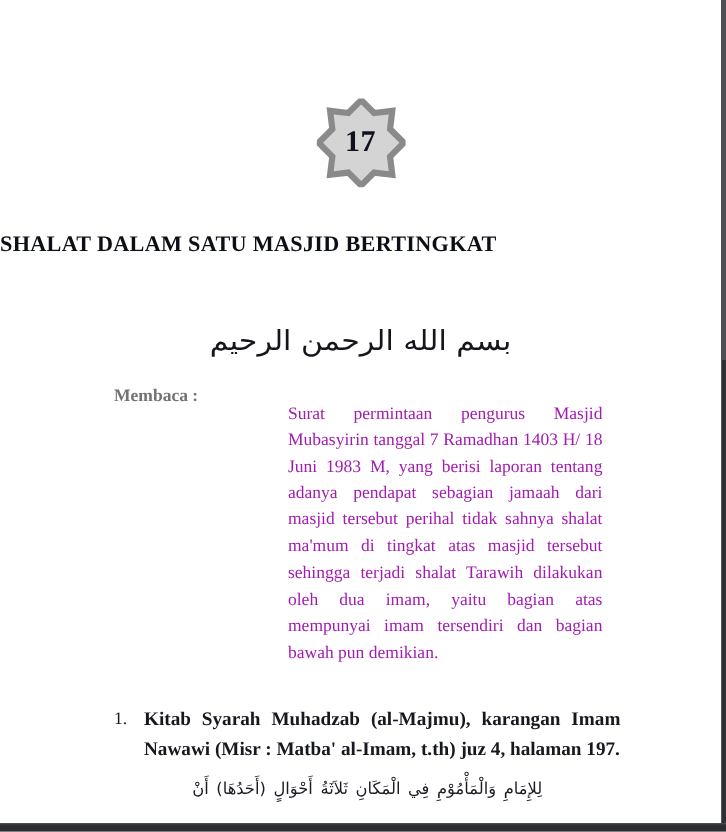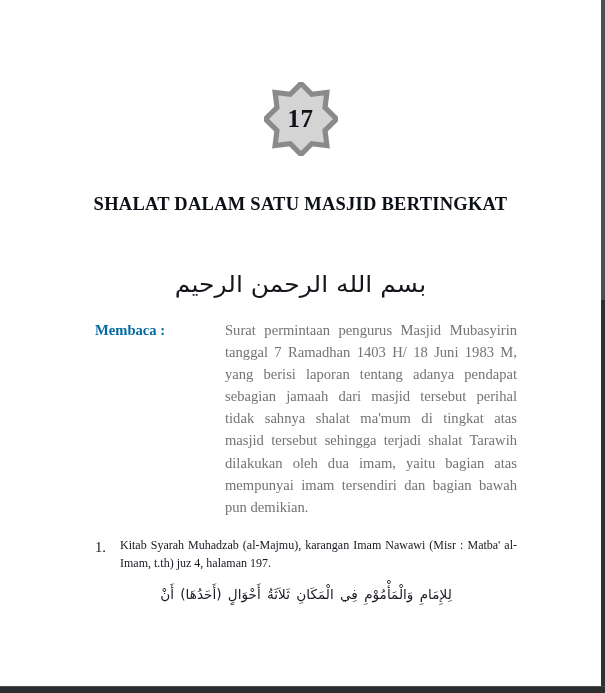--- a/index.html
+++ b/index.html
@@ -60,21 +60,21 @@
     color: #10131c;
     letter-spacing: 0.5px;
     padding-bottom: 1px;
     box-sizing: border-box;
   }
 
   
   .chapter-title {
     margin: 0;
     padding-top: 22px;
-    text-align: center;
+    text-align: left;
     font-family: "Liberation Serif", "DejaVu Serif", serif;
     font-size: 18.5px;
     font-weight: 700;
     letter-spacing: 0.25px;
     color: #0d0f17;
     white-space: nowrap;
   }
 
   
   .basmalah {
@@ -109,53 +109,54 @@
   .clause {
     display: flex;
     align-items: flex-start;
     padding-top: 18px;
   }
   .clause-label {
     flex: 0 0 130px;
     font-size: 14.6px;
     font-weight: 700;
     line-height: 1.52;
-    color: #0369a1;
+    color: #737373;
     white-space: nowrap;
   }
   .clause-body {
     flex: 1 1 auto;
     min-width: 0;
   }
   .clause-para {
-    margin: 0;
+    margin: 15px;
     text-align: justify;
     font-size: 14.6px;
     line-height: 1.52;
-    color: #737373;
+    color: #a21caf;
   }
 
   
   .numbered-item {
     display: flex;
     align-items: flex-start;
   }
   .item-number {
     flex: 0 0 25px;
     font-size: 14.6px;
     line-height: 1.52;
     color: #16181f;
   }
   .item-text {
     flex: 1 1 auto;
     min-width: 0;
     text-align: justify;
-    font-size: 12px;
+    font-size: 16px;
     line-height: 1.52;
     color: #16181f;
+    font-weight: bold;
   }
 
   
   .arabic-quote {
     padding-top: 10px;
     direction: rtl;
     text-align: center;
     font-family: "DejaVu Sans", sans-serif;
     font-size: 13.6px;
     line-height: 1.72;

